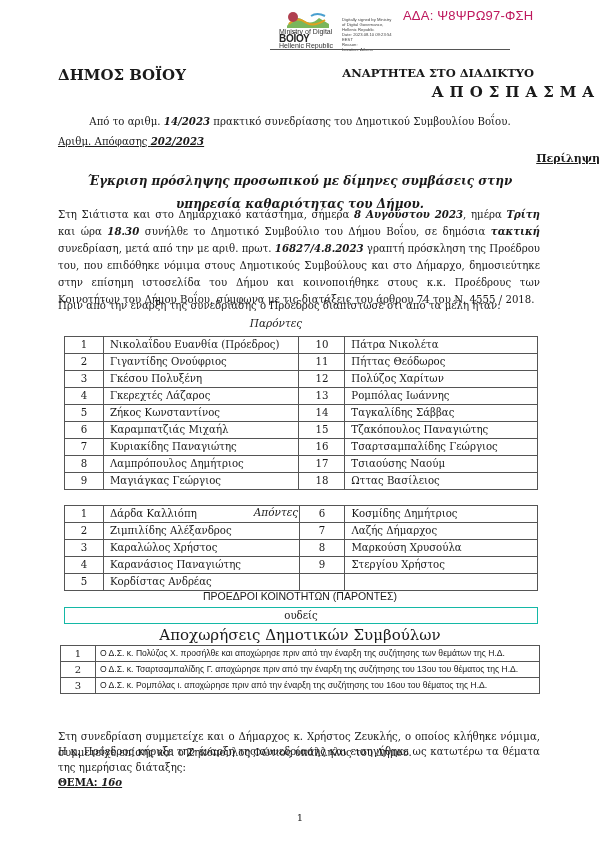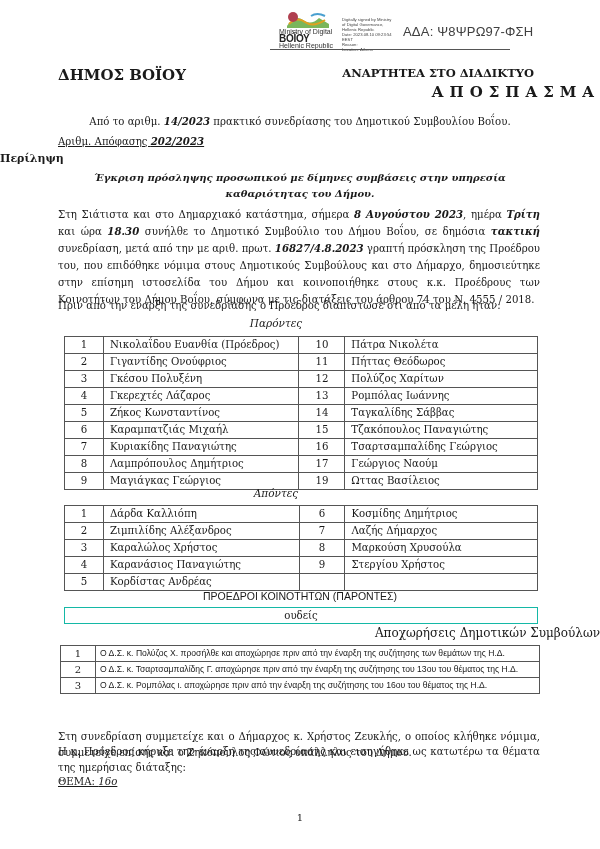--- a/index.html
+++ b/index.html
@@ -7,57 +7,57 @@
          font-family: "DejaVu Serif", "Liberation Serif", serif; color: #1a1a1a; }
   .abs { position: absolute; }
   
   .logo-box { left: 279px; top: 8px; width: 62px; height: 44px; }
   .logo-art { position: absolute; left: 6px; top: 2px; width: 46px; height: 20px; }
   .logo-text { position: absolute; left: 0; top: 20px; font-family: "Liberation Sans", sans-serif;
                font-size: 7px; line-height: 7px; color: #333; white-space: nowrap; }
   .logo-text .big { font-size: 10px; font-weight: bold; letter-spacing: -0.3px; color: #222; }
   .sig { left: 342px; top: 17px; width: 70px; font-family: "Liberation Sans", sans-serif;
          font-size: 4.2px; line-height: 5px; color: #444; }
-  .ada { left: 403px; top: 8px; font-family: "Liberation Sans", sans-serif; font-size: 13px; color: #404040; letter-spacing: 0.2px; margin-top: 16px; }
+  .ada { left: 403px; top: 8px; font-family: "Liberation Sans", sans-serif; font-size: 13px; color: #be185d; letter-spacing: 0.2px; }
   .stamp-line { left: 270px; top: 49px; width: 240px; height: 1px; background: #555; }
 
   .hdr-left { left: 58px; top: 66px; font-size: 15px; font-weight: bold; }
   .hdr-right { right: 66px; top: 66px; font-size: 11.5px; font-weight: bold; }
   .title { left: 0; width: 600px; top: 83px; text-align: right; font-size: 15px; font-weight: bold; letter-spacing: 6px; }
 
   .p { font-size: 10.2px; line-height: 17px; }
   .from { left: 0; width: 600px; top: 113px; text-align: center; }
   .decno { left: 58px; top: 133px; text-decoration: underline; }
-  .summary-h { left: 0; width: 600px; top: 152px; text-align: left; font-weight: bold; font-size: 11px; }
-  .summary { left: 60px; width: 480px; top: 170px; text-align: center; font-weight: bold; font-style: italic; font-size: 10px; line-height: 16px; }
+  .summary-h { left: 0; width: 600px; top: 152px; text-align: right; font-weight: bold; text-decoration: underline; font-size: 11px; }
+  .summary { left: 60px; width: 480px; top: 170px; text-align: center; font-weight: bold; font-style: italic; font-size: 12px; line-height: 23px; }
   .body1 { left: 58px; width: 482px; top: 206px; text-align: justify; }
   .before { left: 58px; top: 297px; }
   .cap { left: 0; width: 552px; text-align: center; font-style: italic; font-size: 10.5px; }
   .cap-present { top: 317px; }
-  .cap-absent { top: 487px; }
+  .cap-absent { top: 506px; }
 
   table.grid { position: absolute; left: 64px; width: 474px; border-collapse: collapse; font-size: 10.2px; }
   table.grid td { border: 1px solid #555; padding: 0 6px; height: 16px; line-height: 16px; }
   table.grid td.num { text-align: center; }
   .t-present { top: 336px; }
   .t-absent { top: 505px; }
   col.c1 { width: 39px; } col.c2 { width: 196px; } col.c3 { width: 46px; } col.c4 { width: 193px; }
 
   .pres-h { left: 0; width: 600px; top: 590px; text-align: center; font-family: "Liberation Sans", sans-serif; font-weight: normal; font-size: 10.5px; }
   .none-box { left: 64px; top: 607px; width: 472px; height: 15px; border: 1px solid #14b8a6; text-align: center; font-size: 10.2px; line-height: 15px; }
-  .wd-h { left: 0; width: 600px; top: 626px; text-align: right; font-size: 12px; }
+  .wd-h { left: 0; width: 600px; top: 626px; text-align: center; font-size: 15px; }
 
   table.wd { position: absolute; left: 60px; top: 645px; width: 480px; border-collapse: collapse; font-family: "Liberation Sans", sans-serif; font-size: 8.6px; }
   table.wd td { border: 1px solid #555; padding: 2px 4px; line-height: 11px; vertical-align: top; }
   table.wd td.num { width: 26px; text-align: center; vertical-align: middle; font-family: "DejaVu Serif", serif; font-size: 10px; }
   table.wd col.w1 { width: 35px; }
 
   .body2 { left: 58px; width: 482px; top: 712px; text-align: justify; line-height: 16px; margin-top: 17px; }
   .body3 { left: 58px; width: 482px; top: 744px; text-align: justify; line-height: 16px; }
-  .theme { left: 58px; top: 776px; font-weight: normal; text-decoration: underline; font-size: 10.2px; }
+  .theme { left: 58px; top: 776px; font-weight: bold; text-decoration: underline; font-size: 10.2px; }
   .theme i { font-style: italic; }
   .pageno { left: 0; width: 600px; top: 812px; text-align: center; font-size: 10px; }
   b.bi { font-weight: bold; font-style: italic; }
 </style>
 </head>
 <body>
 
 <div class="abs logo-box">
   <svg class="logo-art" viewBox="0 0 46 20">
     <path d="M2 16 Q10 4 18 10 T34 8 L44 14 L44 18 L2 18 Z" fill="#7ab65a"></path>
@@ -151,26 +151,26 @@
       <tr>
         <td class="num">7</td>
         <td>Κυριακίδης Παναγιώτης</td>
         <td class="num">16</td>
         <td>Τσαρτσαμπαλίδης Γεώργιος</td>
       </tr>
       <tr>
         <td class="num">8</td>
         <td>Λαμπρόπουλος Δημήτριος</td>
         <td class="num">17</td>
-        <td>Γεώργιος Ναούμ</td>
+        <td>Τσιαούσης Ναούμ</td>
       </tr>
       <tr>
         <td class="num">9</td>
         <td>Μαγιάγκας Γεώργιος</td>
-        <td class="num">19</td>
+        <td class="num">18</td>
         <td>Ωττας Βασίλειος</td>
       </tr>
     </tbody>
 </table>
 
 <div class="abs cap cap-absent">Απόντες</div>
 <table class="grid t-absent">
   <colgroup>
       <col class="c1">
       <col class="c2">

